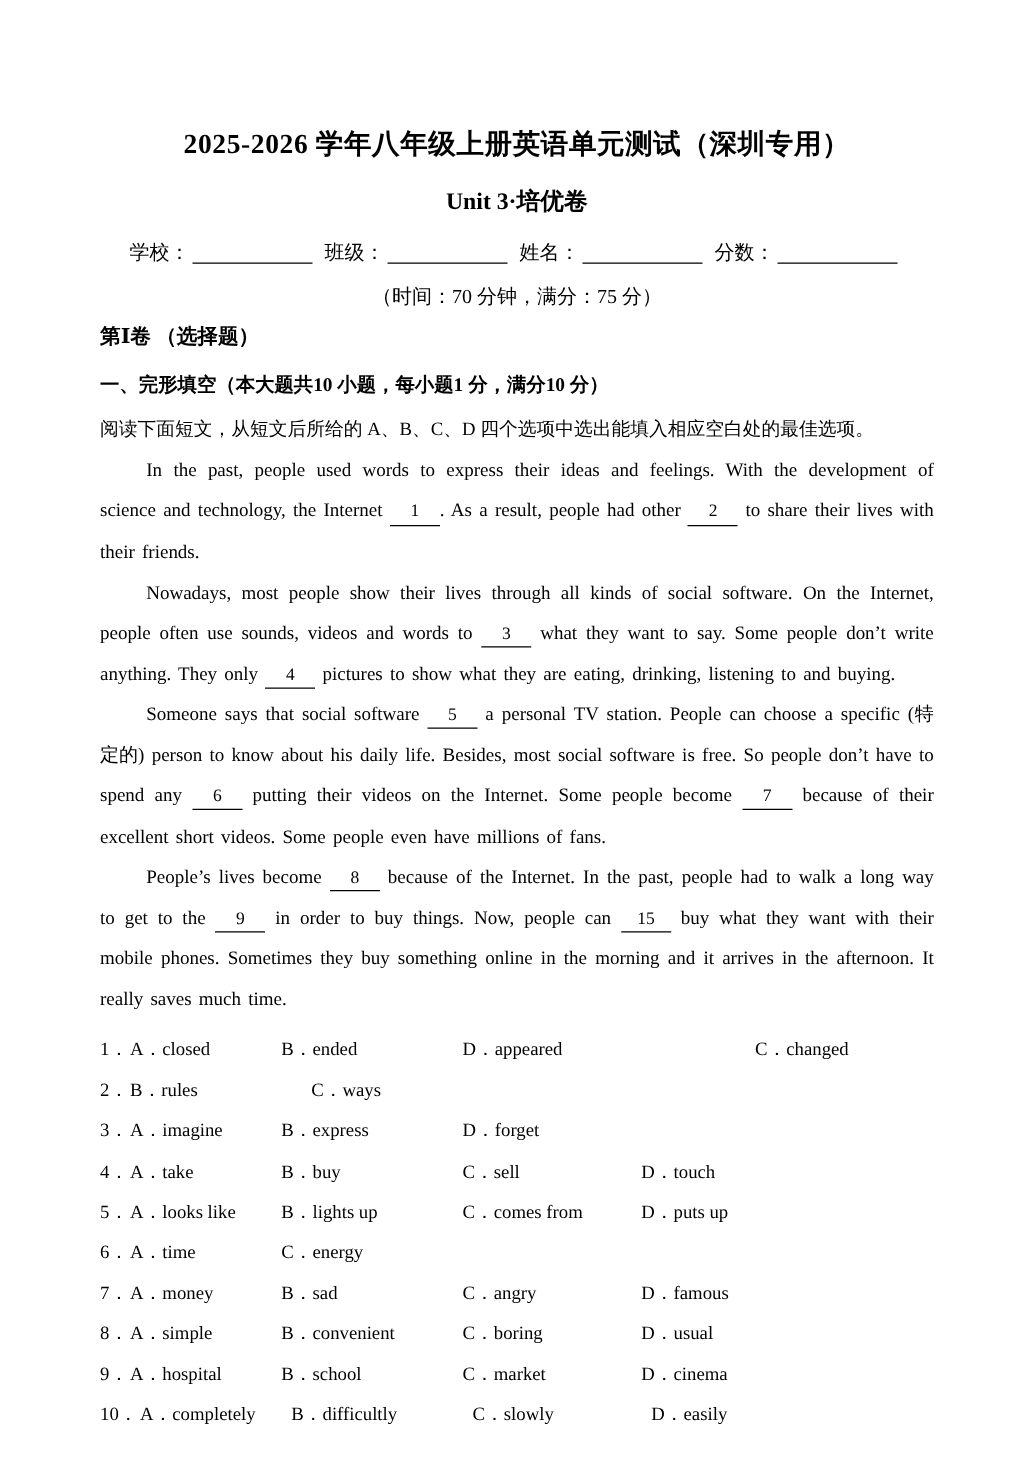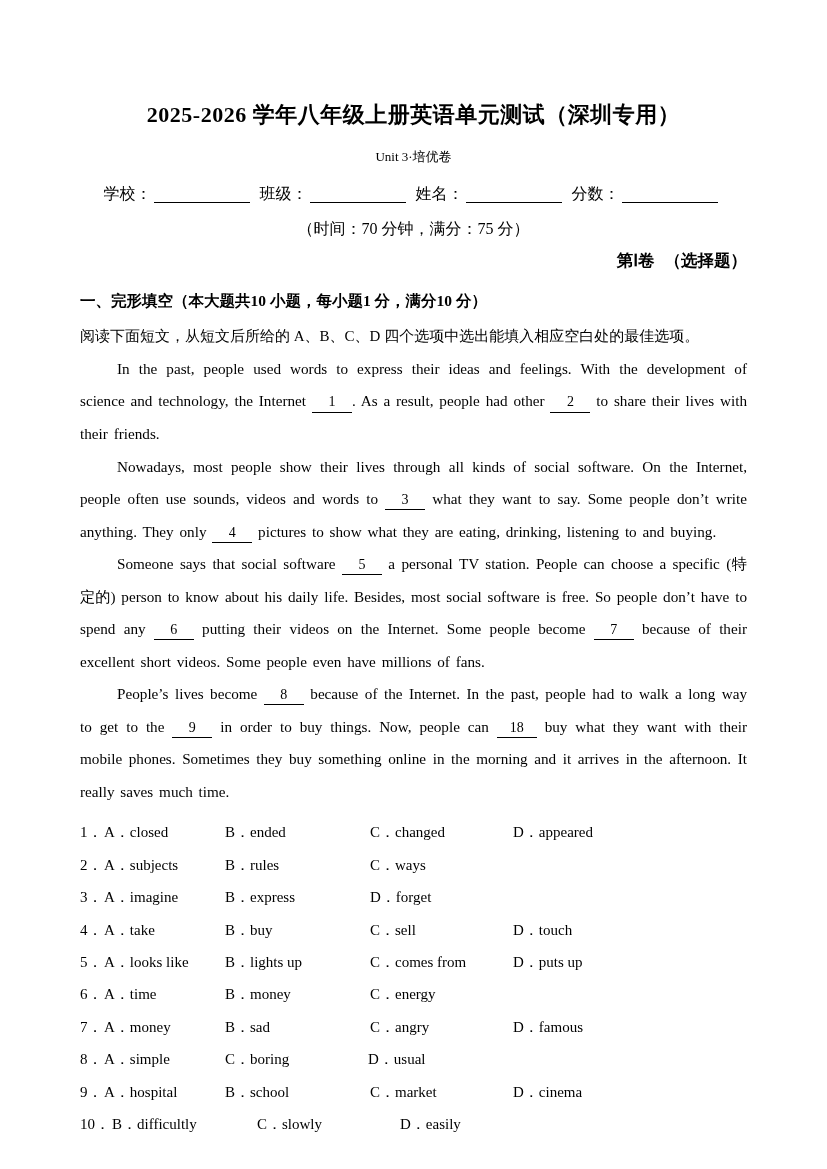--- a/index.html
+++ b/index.html
@@ -21,22 +21,22 @@
   }
   .title {
     text-align: center;
     font-size: 22px;
     font-weight: bold;
     letter-spacing: 0.5px;
     margin: 0 0 18px 0;
   }
   .subtitle {
     text-align: center;
-    font-size: 13px;
-    font-weight: normal;
+    font-size: 19px;
+    font-weight: bold;
     margin: 0 0 18px 0;
   }
   .info-line {
     display: flex;
     justify-content: center;
     align-items: flex-end;
     font-size: 16px;
     margin: 0 0 14px 0;
     white-space: nowrap;
   }
@@ -48,25 +48,24 @@
     height: 1.1em;
     border-bottom: 1px solid #000;
     margin: 0 6px 2px 2px;
   }
   .time-line {
     text-align: center;
     font-size: 16px;
     margin: 0 0 10px 0;
   }
   .volume-heading {
-    text-align: right;
+    text-align: left;
     font-size: 16.5px;
     font-weight: bold;
     margin: 4px 0 14px 0;
-    font-family: Liberation Mono, monospace;
   }
   .section-heading {
     font-size: 15.5px;
     font-weight: bold;
     margin: 0 0 6px 0;
     line-height: 1.9;
   }
   .instructions {
     font-size: 15px;
     margin: 0;
@@ -141,34 +140,33 @@
   <div class="volume-heading">第Ⅰ卷 （选择题）</div>
 
   <div class="section-heading">一、完形填空（本大题共10 小题，每小题1 分，满分10 分）</div>
 
   <p class="instructions">阅读下面短文，从短文后所给的 A、B、C、D 四个选项中选出能填入相应空白处的最佳选项。</p>
 
   <div class="passage">
       <p>In the past, people used words to express their ideas and feelings. With the development of science and technology, the Internet <span class="blank">1</span>. As a result, people had other <span class="blank">2</span> to share their lives with their friends.</p>
       <p>Nowadays, most people show their lives through all kinds of social software. On the Internet, people often use sounds, videos and words to <span class="blank">3</span> what they want to say. Some people don’t write anything. They only <span class="blank">4</span> pictures to show what they are eating, drinking, listening to and buying.</p>
       <p>Someone says that social software <span class="blank">5</span> a personal TV station. People can choose a specific (特定的) person to know about his daily life. Besides, most social software is free. So people don’t have to spend any <span class="blank">6</span> putting their videos on the Internet. Some people become <span class="blank">7</span> because of their excellent short videos. Some people even have millions of fans.</p>
-      <p>People’s lives become <span class="blank">8</span> because of the Internet. In the past, people had to walk a long way to get to the <span class="blank">9</span> in order to buy things. Now, people can <span class="blank">18</span> buy what they want with their mobile phones. Sometimes they buy something online in the morning and it arrives in the afternoon. It really saves much time.</p>
+      <p>People’s lives become <span class="blank">8</span> because of the Internet. In the past, people had to walk a long way to get to the <span class="blank">9</span> in order to buy things. Now, people can <span class="blank">15</span> buy what they want with their mobile phones. Sometimes they buy something online in the morning and it arrives in the afternoon. It really saves much time.</p>
     </div>
 
   <div class="questions">
       <div class="q-row">
         <span class="q-num">1．</span>
         <span class="q-opt q-opt-0">A．closed</span>
         <span class="q-opt q-opt-1">B．ended</span>
+        <span class="q-opt q-opt-3">D．appeared</span>
         <span class="q-opt q-opt-2">C．changed</span>
-        <span class="q-opt q-opt-3">D．appeared</span>
       </div>
       <div class="q-row">
         <span class="q-num">2．</span>
-        <span class="q-opt q-opt-0">A．subjects</span>
         <span class="q-opt q-opt-1">B．rules</span>
         <span class="q-opt q-opt-2">C．ways</span>
       </div>
       <div class="q-row">
         <span class="q-num">3．</span>
         <span class="q-opt q-opt-0">A．imagine</span>
         <span class="q-opt q-opt-1">B．express</span>
         <span class="q-opt q-opt-3">D．forget</span>
       </div>
       <div class="q-row">
@@ -181,44 +179,45 @@
       <div class="q-row">
         <span class="q-num">5．</span>
         <span class="q-opt q-opt-0">A．looks like</span>
         <span class="q-opt q-opt-1">B．lights up</span>
         <span class="q-opt q-opt-2">C．comes from</span>
         <span class="q-opt q-opt-3">D．puts up</span>
       </div>
       <div class="q-row">
         <span class="q-num">6．</span>
         <span class="q-opt q-opt-0">A．time</span>
-        <span class="q-opt q-opt-1">B．money</span>
         <span class="q-opt q-opt-2">C．energy</span>
       </div>
       <div class="q-row">
         <span class="q-num">7．</span>
         <span class="q-opt q-opt-0">A．money</span>
         <span class="q-opt q-opt-1">B．sad</span>
         <span class="q-opt q-opt-2">C．angry</span>
         <span class="q-opt q-opt-3">D．famous</span>
       </div>
       <div class="q-row">
         <span class="q-num">8．</span>
         <span class="q-opt q-opt-0">A．simple</span>
+        <span class="q-opt q-opt-1">B．convenient</span>
         <span class="q-opt q-opt-2">C．boring</span>
         <span class="q-opt q-opt-3">D．usual</span>
       </div>
       <div class="q-row">
         <span class="q-num">9．</span>
         <span class="q-opt q-opt-0">A．hospital</span>
         <span class="q-opt q-opt-1">B．school</span>
         <span class="q-opt q-opt-2">C．market</span>
         <span class="q-opt q-opt-3">D．cinema</span>
       </div>
       <div class="q-row" data-wide="true">
         <span class="q-num">10．</span>
+        <span class="q-opt q-opt-0">A．completely</span>
         <span class="q-opt q-opt-1">B．difficultly</span>
         <span class="q-opt q-opt-2">C．slowly</span>
         <span class="q-opt q-opt-3">D．easily</span>
       </div>
     </div>
 
 </div>
 
 </body></html>

